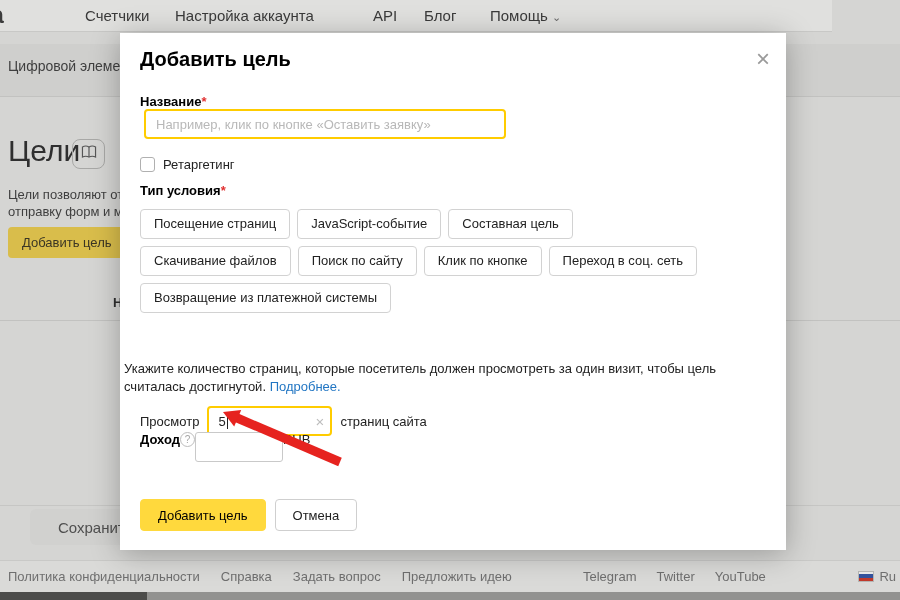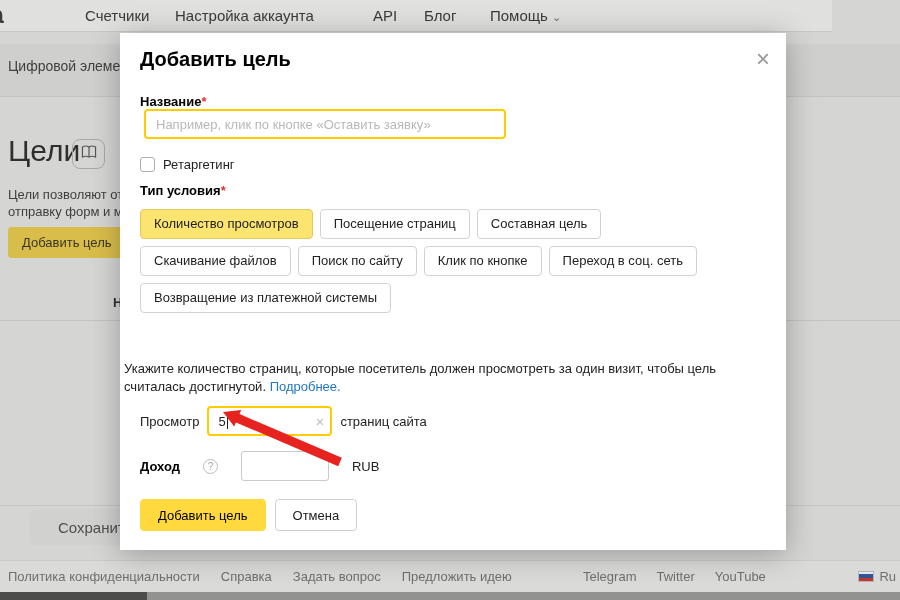--- a/index.html
+++ b/index.html
@@ -62,21 +62,21 @@
     border-radius:4px; background:#fff; font-size:13px; color:#222; white-space:nowrap; cursor:pointer; }
   .chip.selected { background:#fbe470; border-color:#e4c95c; }
   .hint { position:absolute; left:4px; top:327px; width:625px; font-size:13px; line-height:17.5px; color:#222; }
   .hint-link { color:#2276c3; cursor:pointer; }
   .views-row { position:absolute; left:20px; top:373px; display:flex; align-items:center; gap:8px; font-size:13px; }
   .views-input { position:relative; width:125px; height:30px; border:2px solid #ffcc00;
     border-radius:4px; background:#fff; display:flex; align-items:center; padding:0 24px 0 9px; cursor:text; }
   .views-value { font-size:13px; color:#222; }
   .caret { display:inline-block; width:1px; height:16px; background:#222; margin-left:1px; }
   .clear-x { position:absolute; right:6px; top:5px; font-size:15px; color:#bdbdbd; cursor:pointer; }
-  .rev-row { position:absolute; left:20px; top:418px; display:flex; align-items:center; gap:23px; font-size:13px; }
+  .rev-row { position:absolute; left:20px; top:399px; display:flex; align-items:flex-start; gap:0; font-size:13px; }
   .rev-label { font-weight:bold; color:#000; }
   .help-icon { width:15px; height:15px; border:1px solid #bdbdbd; border-radius:50%;
     color:#a5a5a5; font-size:10px; display:flex; align-items:center; justify-content:center; cursor:pointer; }
   .rev-input { width:88px; height:30px; border:1px solid #c9c9c9; border-radius:3px;
     font-size:13px; padding:0 8px; outline:none; font-family:"Liberation Sans", sans-serif; }
   .btn-row { position:absolute; left:20px; top:466px; display:flex; gap:9px; }
   .btn { height:32px; padding:0 17px; border-radius:4px; font-size:13px;
     font-family:"Liberation Sans", sans-serif; cursor:pointer; }
   .btn-primary { background:#ffd93d; border:1px solid #ffd93d; color:#000; }
   .btn-secondary { background:#fff; border:1px solid #cfcfcf; color:#222; }
@@ -131,22 +131,22 @@
     <span class="cb-box"></span>
     <span class="cb-label">Ретаргетинг</span>
   </div>
 
   <div class="m-label" style="top:150px">
     <span>Тип условия</span><span class="req">*</span>
   </div>
 
   <div class="chips">
     <div class="chip-row">
-      <span class="chip selected">Количество просмотров</span>
       <span class="chip">Посещение страниц</span>
+      <span class="chip">JavaScript-событие</span>
       <span class="chip">Составная цель</span>
     </div>
     <div class="chip-row">
       <span class="chip">Скачивание файлов</span>
       <span class="chip">Поиск по сайту</span>
       <span class="chip">Клик по кнопке</span>
       <span class="chip">Переход в соц. сеть</span>
     </div>
     <div class="chip-row">
       <span class="chip">Возвращение из платежной системы</span>

